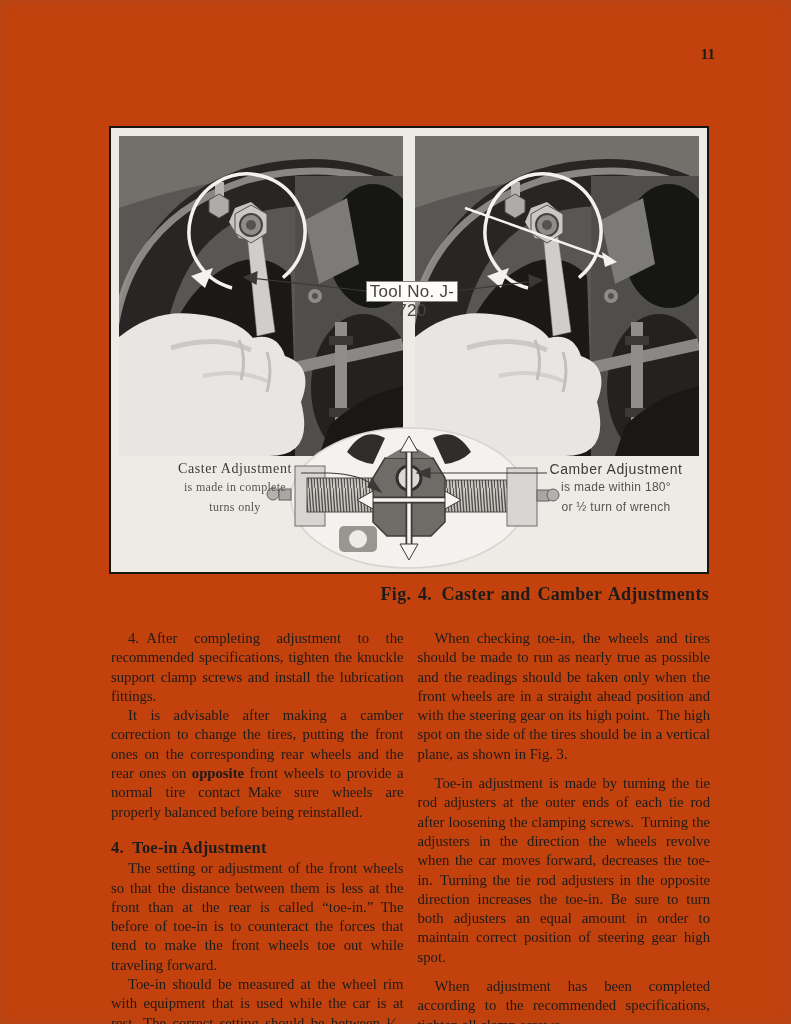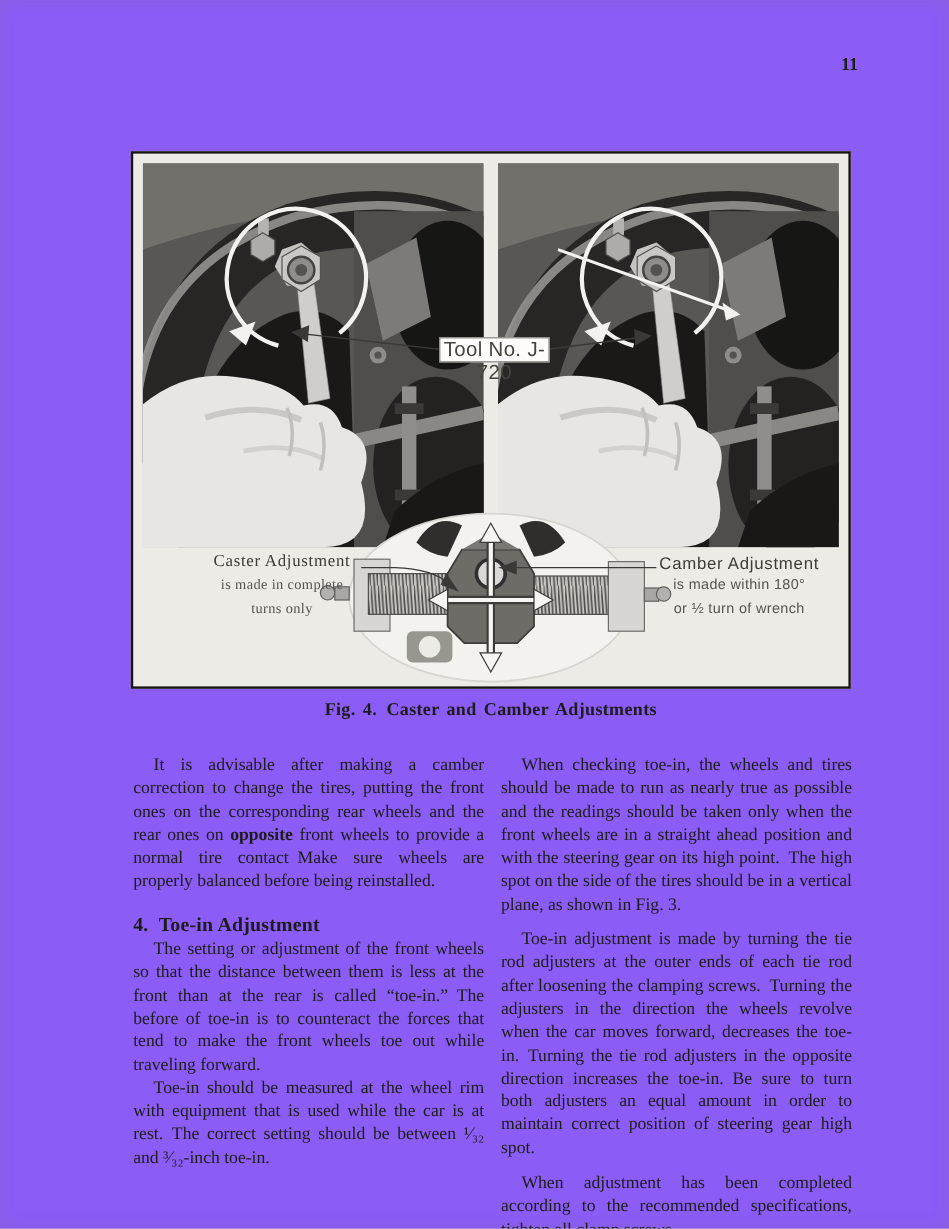--- a/index.html
+++ b/index.html
@@ -1,18 +1,18 @@
 <!DOCTYPE html>
 <html lang="en"><head>
 <meta charset="utf-8">
 <style>
   html,body{margin:0;padding:0;background:#d8d6d2;}
   .sheet{
     position:relative;width:791px;height:1024px;margin:0 auto;
-    background:#8b5cf6;overflow:hidden;
+    background:#c2410c;overflow:hidden;
     box-shadow:inset 0 0 14px rgba(120,115,105,.18);
     font-family:"Liberation Serif","DejaVu Serif",serif;color:#1d1c1a;
   }
   .page-number{position:absolute;top:46px;right:76px;font-size:15px;font-weight:bold;}
   .page-title{
     position:absolute;top:85px;left:0;right:0;margin:0;text-align:center;
     font-size:19px;font-weight:bold;letter-spacing:2.5px;word-spacing:9px;
   }
   .fig{
     position:absolute;left:109px;top:126px;width:596px;height:444px;
@@ -24,22 +24,22 @@
     left:255px;top:153px;width:90px;height:19px;line-height:19px;text-align:center;
     background:#fdfcfa;border:1px solid #83817c;font-size:17px;letter-spacing:.3px;
   }
   .adj-label{top:333px;text-align:center;}
   .adj-label .adj-title{font-size:14px;letter-spacing:.6px;color:#3c3b37;}
   .adj-label .adj-sub{font-size:12px;line-height:20px;color:#56544f;letter-spacing:.3px;}
   .adj-label .adj-sub:first-of-type{margin-top:5px;}
   .caster{left:36px;width:176px;font-family:Liberation Serif, serif;}
   .camber{left:420px;width:170px;}
   .fig-caption{
-    position:absolute;top:584px;left:109px;width:600px;text-align:center;
-    font-size:15px;font-weight:bold;letter-spacing:.3px;word-spacing:2px;
+    position:absolute;top:584px;left:109px;width:600px;text-align:right;
+    font-size:18px;font-weight:bold;letter-spacing:.3px;word-spacing:2px;
   }
   .columns{
     position:absolute;left:111px;top:629px;width:599px;display:flex;gap:14px;
     font-size:14.7px;line-height:19.3px;text-align:justify;
   }
   .col{width:293px;hyphens:auto;-webkit-hyphens:auto;}
   .col p{margin:0;text-indent:17px;}
   .col.right p + p{margin-top:10px;}
   .subhead{margin:16px 0 2px 0;font-size:16.5px;font-weight:bold;letter-spacing:.2px;}
   b{font-weight:bold;}
@@ -166,20 +166,21 @@
       <div class="adj-title">Camber Adjustment</div>
       <div class="adj-sub">is made within 180°</div>
       <div class="adj-sub">or ½ turn of wrench</div>
     </div>
   </div>
 
   <div class="fig-caption">Fig. 4. Caster and Camber Adjustments</div>
 
   <div class="columns">
     <div class="col left">
+      <p>4. After completing adjustment to the recommended specifications, tighten the knuckle support clamp screws and install the lubrication fittings.</p>
       <p><span>It is advisable after making a camber correction to change the tires, putting the front ones on the corresponding rear wheels and the rear ones on </span><b>opposite</b><span> front wheels to provide a normal tire contact Make sure wheels are properly balanced before being reinstalled.</span></p>
       <h2 class="subhead">4. Toe-in Adjustment</h2>
       <p>The setting or adjustment of the front wheels so that the distance between them is less at the front than at the rear is called “toe-in.” The before of toe-in is to counteract the forces that tend to make the front wheels toe out while traveling forward.</p>
       <p>Toe-in should be measured at the wheel rim with equipment that is used while the car is at rest. The correct setting should be between ¹⁄₃₂ and ³⁄₃₂-inch toe-in.</p>
     </div>
     <div class="col right">
       <p>When checking toe-in, the wheels and tires should be made to run as nearly true as possible and the readings should be taken only when the front wheels are in a straight ahead position and with the steering gear on its high point. The high spot on the side of the tires should be in a vertical plane, as shown in Fig. 3.</p>
       <p>Toe-in adjustment is made by turning the tie rod adjusters at the outer ends of each tie rod after loosening the clamping screws. Turning the adjusters in the direction the wheels revolve when the car moves forward, decreases the toe-in. Turning the tie rod adjusters in the opposite direction increases the toe-in. Be sure to turn both adjusters an equal amount in order to maintain correct position of steering gear high spot.</p>
       <p>When adjustment has been completed according to the recommended specifications, tighten all clamp screws.</p>
     </div>

